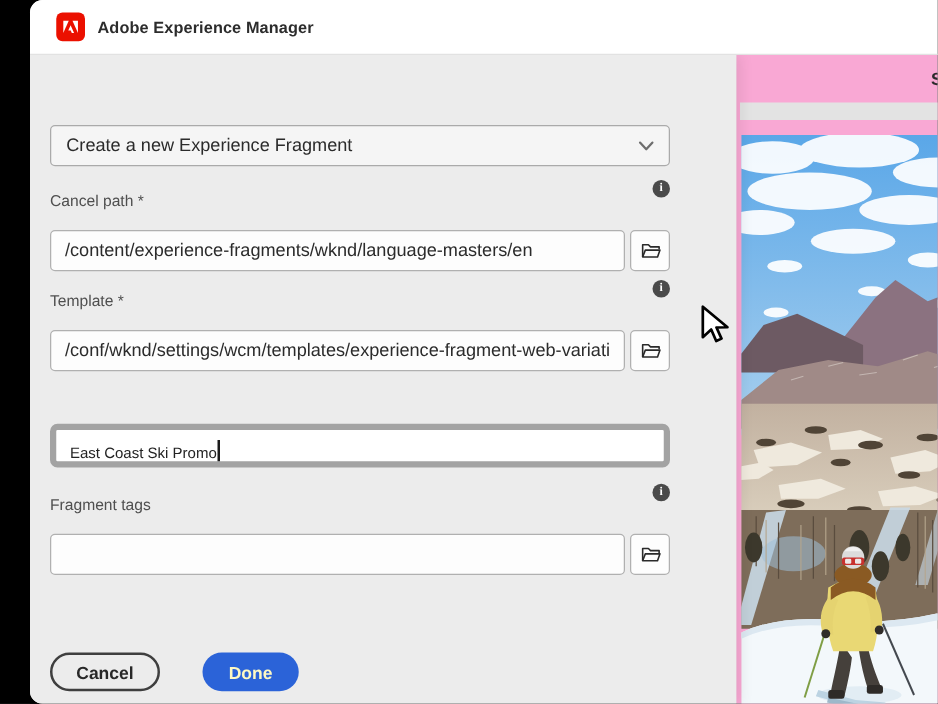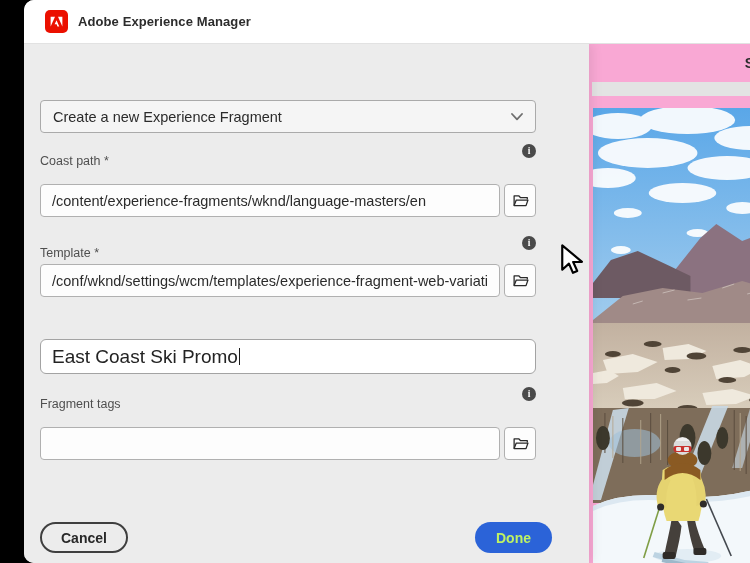--- a/index.html
+++ b/index.html
@@ -15,48 +15,48 @@
   
   .right-panel{position:absolute;left:565px;top:44px;right:0;bottom:0;background:#f9a8d4;}
   .right-heading{position:absolute;top:11px;right:2px;font-size:14px;font-weight:600;color:#2b2b2b;white-space:nowrap;}
   .strip{position:absolute;top:38px;left:3px;right:0;height:14px;background:#e3e3e3;}
   .photo{position:absolute;top:64px;left:4px;right:0;bottom:0;}
   .photo svg{width:100%;height:100%;display:block;}
 
   
   .form{position:absolute;left:0;top:44px;width:565px;bottom:0;background:#ececec;box-shadow:4px 0 10px rgba(0,0,0,.08);z-index:2;}
   .field{position:absolute;left:16px;width:496px;height:40px;}
-  .f1{top:16px}.f2{top:100px}.f3{top:192px}.f4{top:260px}.f5{top:343px}
+  .f1{top:16px}.f2{top:100px}.f3{top:180px}.f4{top:260px}.f5{top:343px}
   .field-label{position:absolute;left:0;top:10px;font-size:12.5px;color:#4f4f4f;}
   .info-btn{position:absolute;right:0;top:0;width:14px;height:14px;border-radius:50%;background:#4a4a4a;color:#fff;
     display:flex;align-items:center;justify-content:center;font-size:9.5px;font-weight:700;font-family:"Liberation Serif",serif;cursor:pointer;}
   .info-btn::after{content:"i";}
 
   .control{position:absolute;left:16px;width:496px;}
   .c1{top:56px}.c2{top:140px}.c3{top:220px}.c4{top:295px}.c5{top:383px}
 
   .dropdown{height:33px;background:#f5f5f5;border:1px solid #aaaaaa;border-radius:4px;display:flex;align-items:center;
     padding:0 12px;box-sizing:border-box;font-size:14.5px;color:#2b2b2b;cursor:pointer;}
   .dropdown .chev{margin-left:auto;display:flex;}
 
   .path-row{display:flex;gap:4px;height:33px;}
   .text-input{flex:1;height:33px;box-sizing:border-box;background:#fdfdfd;border:1px solid #b0b0b0;border-radius:4px;
     padding:0 11px;font-size:14.5px;color:#2b2b2b;font-family:"Liberation Sans",sans-serif;outline:none;}
   .browse{width:32px;height:33px;box-sizing:border-box;background:#fdfdfd;border:1px solid #b0b0b0;border-radius:4px;
     display:flex;align-items:center;justify-content:center;cursor:pointer;padding:0;}
 
-  .focused-input{height:35px;box-sizing:border-box;background:#fff;border:1px solid #a3a3a3;border-radius:6px;
-    display:flex;align-items:center;padding:0 11px;font-size:19px;color:#232323;}
+  .focused-input{height:35px;box-sizing:border-box;background:#fff;border:5px solid #a3a3a3;border-radius:6px;
+    display:flex;align-items:flex-end;padding:0 11px;font-size:12px;color:#232323;}
   .caret{width:1.5px;height:17px;background:#1b1b1b;margin-left:1px;}
 
-  .buttons{position:absolute;top:478px;left:16px;width:512px;display:flex;justify-content:space-between;gap:20px;}
+  .buttons{position:absolute;top:478px;left:16px;width:512px;display:flex;justify-content:flex-start;gap:34px;}
   .btn{height:31px;box-sizing:border-box;border-radius:16px;font-size:14px;font-weight:700;display:flex;align-items:center;
     font-family:"Liberation Sans",sans-serif;cursor:pointer;}
   .btn-cancel{border:2px solid #3f3f3f;color:#282828;background:transparent;padding:0 19px;}
-  .btn-done{background:#2b63d8;color:#bef264;border:none;padding:0 21px;}
+  .btn-done{background:#2b63d8;color:#fef9c3;border:none;padding:0 21px;}
 
   .cursor{position:absolute;left:535px;top:244px;width:26px;height:33px;z-index:20;pointer-events:none;}
 </style>
 </head>
 <body>
 
 <div class="window">
   <div class="screen">
 
     <div class="topbar">
@@ -197,21 +197,21 @@
         <span>Create a new Experience Fragment</span>
         <span class="chev">
           <svg width="12" height="8" viewBox="0 0 12 8">
               <path d="M1 1 L6 6.4 L11 1" fill="none" stroke="#6e6e6e" stroke-width="1.8" stroke-linecap="round" stroke-linejoin="round"></path>
             </svg>
         </span>
       </div>
 
       <div class="field f2">
         <span class="info-btn"></span>
-        <span class="field-label">Coast path *</span>
+        <span class="field-label">Cancel path *</span>
       </div>
       <div class="control c2 path-row">
         <input class="text-input" readonly="" value="/content/experience-fragments/wknd/language-masters/en" style="">
         <button class="browse">
           <svg width="17" height="15" viewBox="0 0 20 17">
             <path d="M2.5 14.5 V3 h5.4 l2 2 h8.1 v2.3" fill="none" stroke="#2a2a2a" stroke-width="1.5" stroke-linejoin="round"></path>
             <path d="M2.5 14.5 L5 8 h13.8 l-2.3 6.5 Z" fill="none" stroke="#2a2a2a" stroke-width="1.5" stroke-linejoin="round"></path>
           </svg>
         </button>
       </div>

